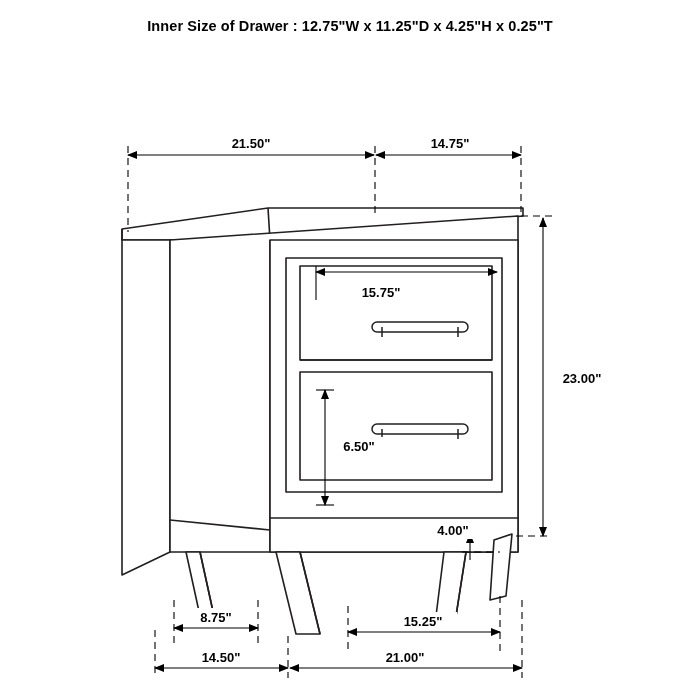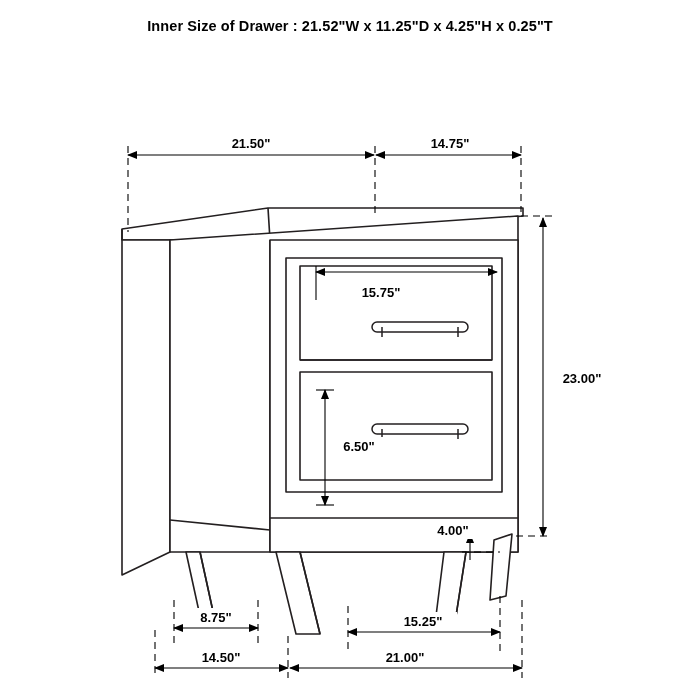--- a/index.html
+++ b/index.html
@@ -36,21 +36,21 @@
     font-size: 13px;
     font-weight: bold;
     fill: #000000;
   }
 </style>
 </head>
 <body>
 
 <div id="root">
 
-  <div id="title">Inner Size of Drawer : 21.52"W x 11.25"D x 4.25"H x 0.25"T</div>
+  <div id="title">Inner Size of Drawer : 12.75"W x 11.25"D x 4.25"H x 0.25"T</div>
 
   <svg width="700" height="700" viewBox="0 0 700 700">
     <defs>
       <marker id="arrR" markerWidth="10" markerHeight="8" refX="9" refY="4" orient="auto" markerUnits="userSpaceOnUse">
         <path d="M0,0 L10,4 L0,8 z" fill="#000"></path>
       </marker>
       <marker id="arrL" markerWidth="10" markerHeight="8" refX="1" refY="4" orient="auto" markerUnits="userSpaceOnUse">
         <path d="M10,0 L0,4 L10,8 z" fill="#000"></path>
       </marker>
     </defs>

